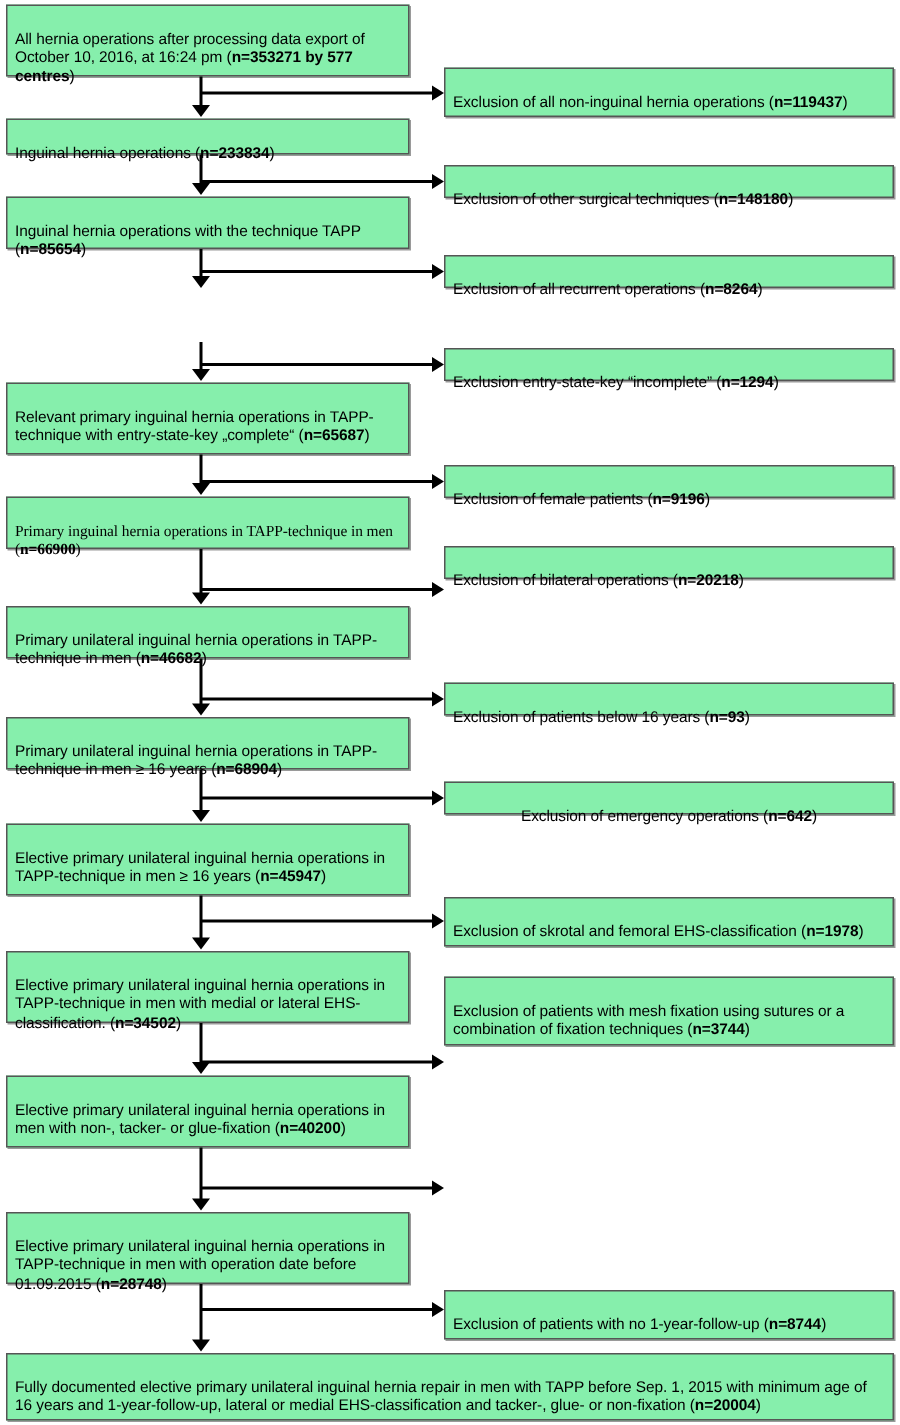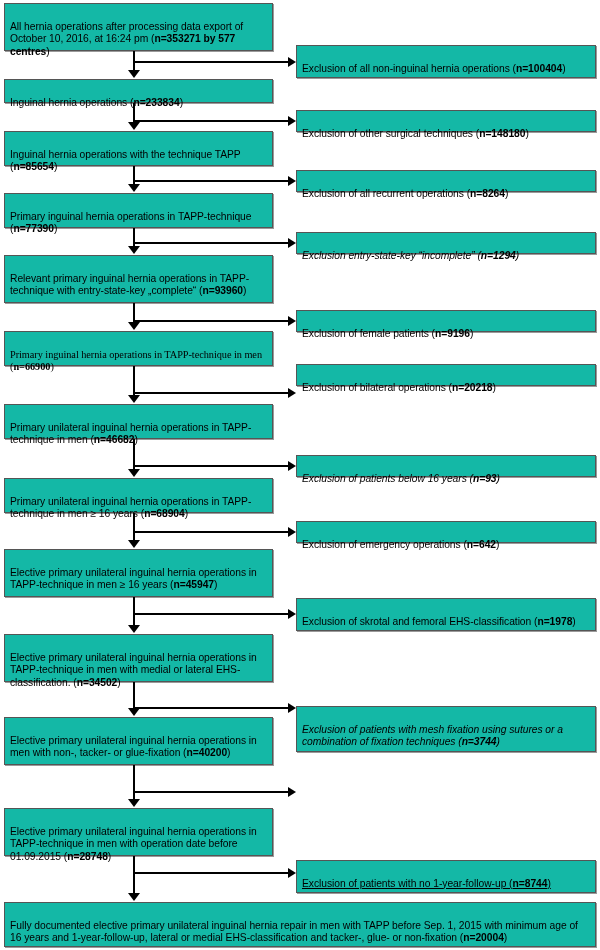--- a/index.html
+++ b/index.html
@@ -11,21 +11,21 @@
     position:relative;
     width:600px;
     height:950px;
     overflow:hidden;
     background:#ffffff;
   }
   .box{
     position:absolute;
     box-sizing:border-box;
     border:1px solid #555555;
-    background:#14b8a6;
+    background:#86efac;
     box-shadow:1px 1px 0 0 #9a9a9a;
     font-size:10.3px;
     line-height:12.6px;
     padding:4px 5px 3px 5px;
     letter-spacing:-0.05px;
     white-space:pre-line;
   }
   .box.left{ left:4px; width:269px; }
   .box.right{ left:296px; width:300px; }
   .box.final{ left:4px; width:592px; }
@@ -70,26 +70,23 @@
   </div>
 
   <div class="box left" style="top:79px;height:24px;">
     <span>Inguinal hernia operations (<b>n=233834</b>)</span>
   </div>
 
   <div class="box left" style="top:131px;height:35px;">
     <span>Inguinal hernia operations with the technique TAPP (<b>n=85654</b>)</span>
   </div>
 
-  <div class="box left" style="top:193px;height:35px;">
-    <span>Primary inguinal hernia operations in TAPP-technique (<b>n=77390</b>)</span>
-  </div>
 
   <div class="box left" style="top:255px;height:48px;">
-    <span>Relevant primary inguinal hernia operations  in TAPP-technique with entry-state-key „complete“ (<b>n=93960</b>)</span>
+    <span>Relevant primary inguinal hernia operations  in TAPP-technique with entry-state-key „complete“ (<b>n=65687</b>)</span>
   </div>
 
   <div class="box left" style="top:331px;height:35px;font-family:Liberation Serif, serif;">
     <span>Primary inguinal hernia operations in TAPP-technique  in men (<b>n=66900</b>)</span>
   </div>
 
   <div class="box left" style="top:404px;height:35px;">
     <span>Primary unilateral inguinal hernia operations in TAPP-technique in men (<b>n=46682</b>)</span>
   </div>
 
@@ -111,61 +108,61 @@
 
   <div class="box left" style="top:808px;height:48px;">
     <span>Elective primary unilateral inguinal hernia operations in TAPP-technique in men with operation date before 01.09.2015 (<b>n=28748</b>)</span>
   </div>
 
   <div class="box final" style="top:902px;height:45px;">
     <span>Fully documented elective primary unilateral inguinal hernia repair in men with TAPP before Sep. 1, 2015 with minimum  age of 16 years and 1-year-follow-up, lateral or medial EHS-classification and tacker-, glue- or non-fixation (<b>n=20004</b>)</span>
   </div>
 
   <div class="box right" style="top:45px;height:33px;">
-    <span>Exclusion of all non-inguinal hernia operations (<b>n=100404</b>)</span>
+    <span>Exclusion of all non-inguinal hernia operations (<b>n=119437</b>)</span>
   </div>
 
   <div class="box right" style="top:110px;height:22px;">
     <span>Exclusion of other surgical techniques (<b>n=148180</b>)</span>
   </div>
 
   <div class="box right" style="top:170px;height:22px;">
     <span>Exclusion of all recurrent operations (<b>n=8264</b>)</span>
   </div>
 
-  <div class="box right" style="top:232px;height:22px;font-style:italic;">
+  <div class="box right" style="top:232px;height:22px;">
     <span>Exclusion entry-state-key “incomplete” (<b>n=1294</b>)</span>
   </div>
 
   <div class="box right" style="top:310px;height:22px;">
     <span>Exclusion of female patients (<b>n=9196</b>)</span>
   </div>
 
   <div class="box right" style="top:364px;height:22px;">
     <span>Exclusion of bilateral operations (<b>n=20218</b>)</span>
   </div>
 
-  <div class="box right" style="top:455px;height:22px;font-style:italic;">
+  <div class="box right" style="top:455px;height:22px;">
     <span>Exclusion of patients below 16 years (<b>n=93</b>)</span>
   </div>
 
-  <div class="box right" style="top:521px;height:22px;">
+  <div class="box right" style="top:521px;height:22px;text-align:center;">
     <span>Exclusion of emergency operations  (<b>n=642</b>)</span>
   </div>
 
   <div class="box right" style="top:598px;height:33px;">
     <span>Exclusion of skrotal and femoral EHS-classification (<b>n=1978</b>)</span>
   </div>
 
-  <div class="box right" style="top:706px;height:46px;font-style:italic;">
+  <div class="box right" style="top:651px;height:46px;">
     <span>Exclusion of patients with mesh fixation using sutures or a combination of fixation techniques (<b>n=3744</b>)</span>
   </div>
 
 
-  <div class="box right" style="top:860px;height:33px;text-decoration:underline;">
+  <div class="box right" style="top:860px;height:33px;">
     <span>Exclusion of patients with no 1-year-follow-up (<b>n=8744</b>)</span>
   </div>
 
   <div class="vline" style="top:51px;height:21px;"></div>
   <div class="arrow-down" style="top:70px;"></div>
   <div class="hline" style="top:61px;width:154px;"></div>
   <div class="arrow-right" style="top:57px;left:288px;"></div>
 
   <div class="vline" style="top:103px;height:21px;"></div>
   <div class="arrow-down" style="top:122px;"></div>

